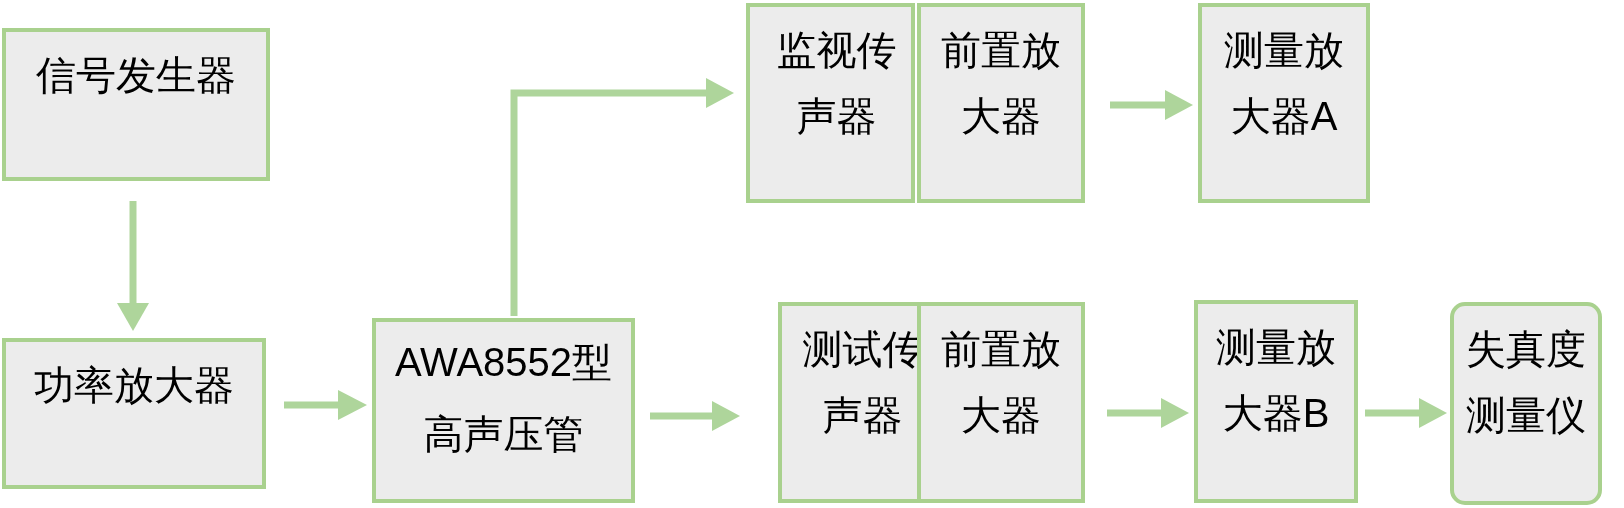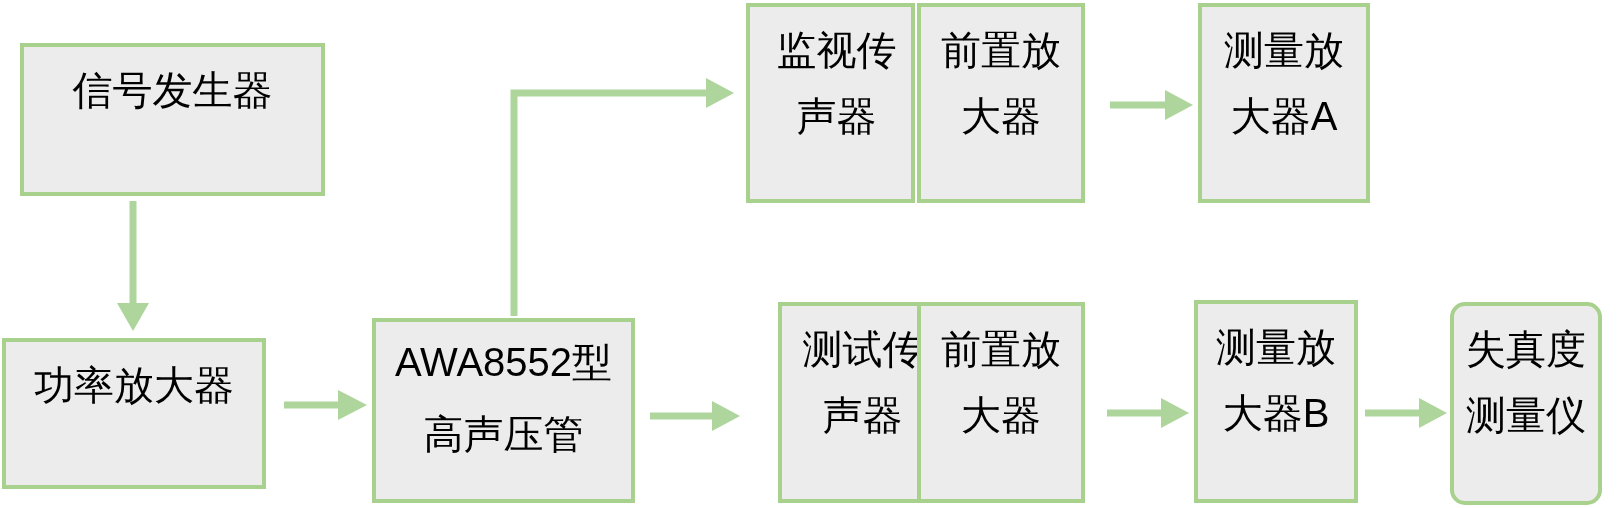--- a/index.html
+++ b/index.html
@@ -40,21 +40,21 @@
     box-sizing: border-box;
     background: var(--fill);
     border: 4px solid var(--border);
     color: var(--text);
     text-align: center;
     white-space: pre-line;
     font-size: 40px;
     line-height: 66px;
     padding-top: 10px;
   }
-  .n-signal        { left: 2px;    top: 43px;  width: 305px; height: 153px; margin-left: 18px; }
+  .n-signal        { left: 2px;    top: 28px;  width: 268px; height: 153px; }
   .n-power         { left: 2px;    top: 338px; width: 264px; height: 151px; }
   .n-awa           { left: 372px;  top: 318px; width: 263px; height: 185px; line-height: 72px; padding-top: 4px; }
   .n-monitor-mic   { left: 746px;  top: 3px;   width: 169px; height: 200px; padding-left: 12px; }
   .n-preamp-top    { left: 917px;  top: 3px;   width: 168px; height: 200px; }
   .n-amp-a         { left: 1198px; top: 3px;   width: 172px; height: 200px; }
   .n-test-mic      { left: 746px;  top: 302px; width: 169px; height: 201px; margin-left: 32px; }
   .n-preamp-bottom { left: 917px;  top: 302px; width: 168px; height: 201px; }
   .n-amp-b         { left: 1194px; top: 300px; width: 164px; height: 203px; }
   .n-distortion    { left: 1450px; top: 302px; width: 152px; height: 203px; border-radius: 15px; }
 </style>

